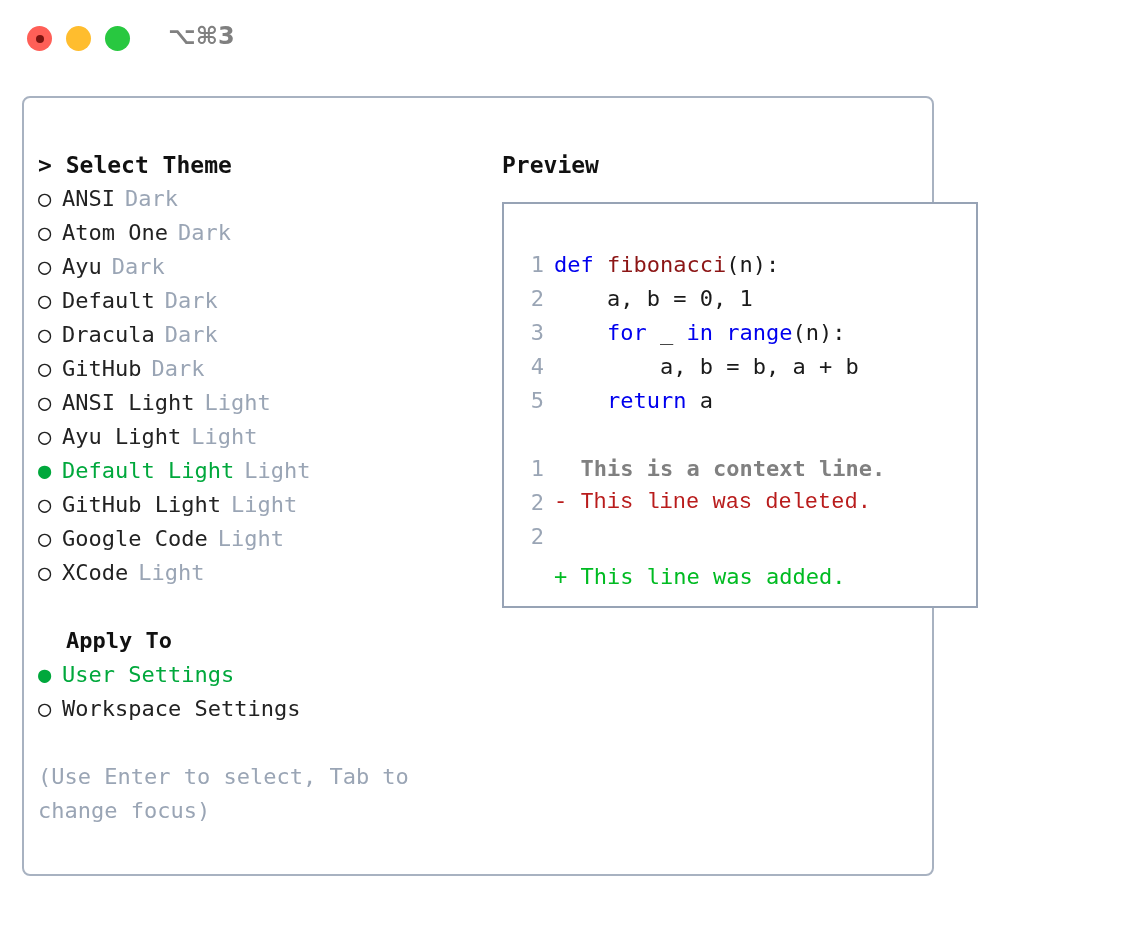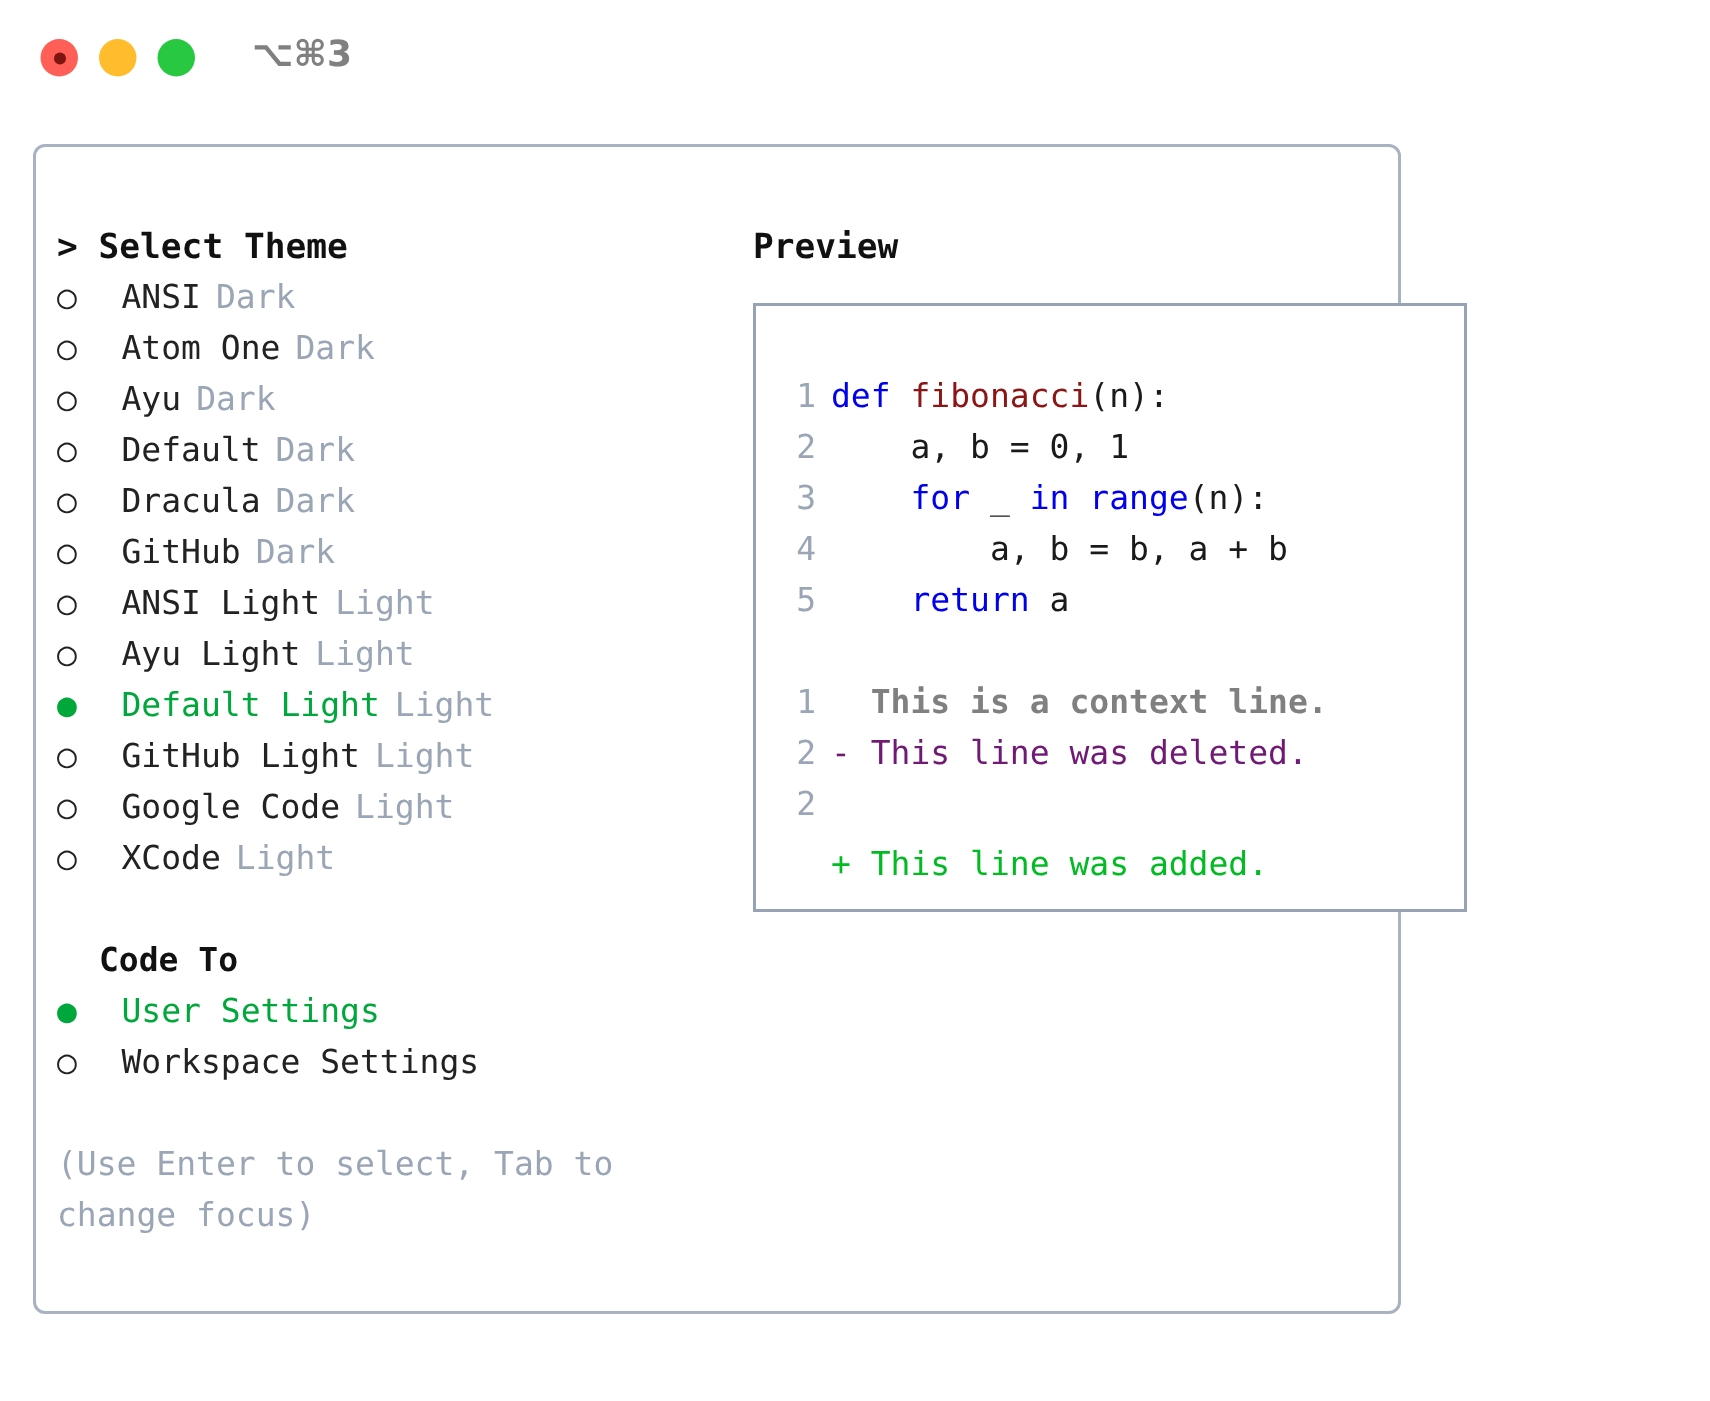--- a/index.html
+++ b/index.html
@@ -119,21 +119,21 @@
   }
   .bullet {
     display: inline-block;
     width: 24px;
     flex: 0 0 24px;
     font-size: 22px;
     line-height: 34px;
     color: #222222;
   }
   .bullet.on { color: #00a83c; }
-  .row .label { color: #222222; margin-left: 19px; }
+  .row .label { color: #222222; }
   .row.selected .label { color: #00a83c; }
   .row .variant {
     color: #9aa5b5;
     margin-left: 10px;
   }
 
   .spacer-row { height: 34px; }
 
   .sub-header {
     font-size: 22px;
@@ -193,21 +193,21 @@
   }
   .code-text { white-space: pre; }
 
   .kw   { color: #0000ee; }
   .fn   { color: #8c1515; }
   .plain{ color: #1a1a1a; }
 
   .blank-line { height: 34px; }
 
   .diff-ctx { color: #808080; font-weight: bold; }
-  .diff-del { color: #701a75; }
+  .diff-del { color: #b91c1c; font-family: Liberation Mono, monospace; }
   .diff-add { color: #00bb22; margin-top: 40px; }
 </style>
 </head>
 <body>
 
 <div class="page">
 
   <div class="titlebar">
     <div class="lights">
       <div class="light light-red"></div>
@@ -234,21 +234,21 @@
             <div class="row"><span class="bullet">○</span><span class="label">ANSI Light</span><span class="variant">Light</span></div>
             <div class="row"><span class="bullet">○</span><span class="label">Ayu Light</span><span class="variant">Light</span></div>
             <div class="row selected"><span class="bullet on">●</span><span class="label">Default Light</span><span class="variant">Light</span></div>
             <div class="row"><span class="bullet">○</span><span class="label">GitHub Light</span><span class="variant">Light</span></div>
             <div class="row"><span class="bullet">○</span><span class="label">Google Code</span><span class="variant">Light</span></div>
             <div class="row"><span class="bullet">○</span><span class="label">XCode</span><span class="variant">Light</span></div>
           </div>
 
         <div class="spacer-row"></div>
 
-        <div class="sub-header">Code To</div>
+        <div class="sub-header">Apply To</div>
 
         <div class="list" id="apply-list">
             <div class="row selected"><span class="bullet on">●</span><span class="label">User Settings</span></div>
             <div class="row"><span class="bullet">○</span><span class="label">Workspace Settings</span></div>
           </div>
 
         <div class="hint">(Use Enter to select, Tab to change focus)</div>
       </div>
 
       <div class="right-col">

